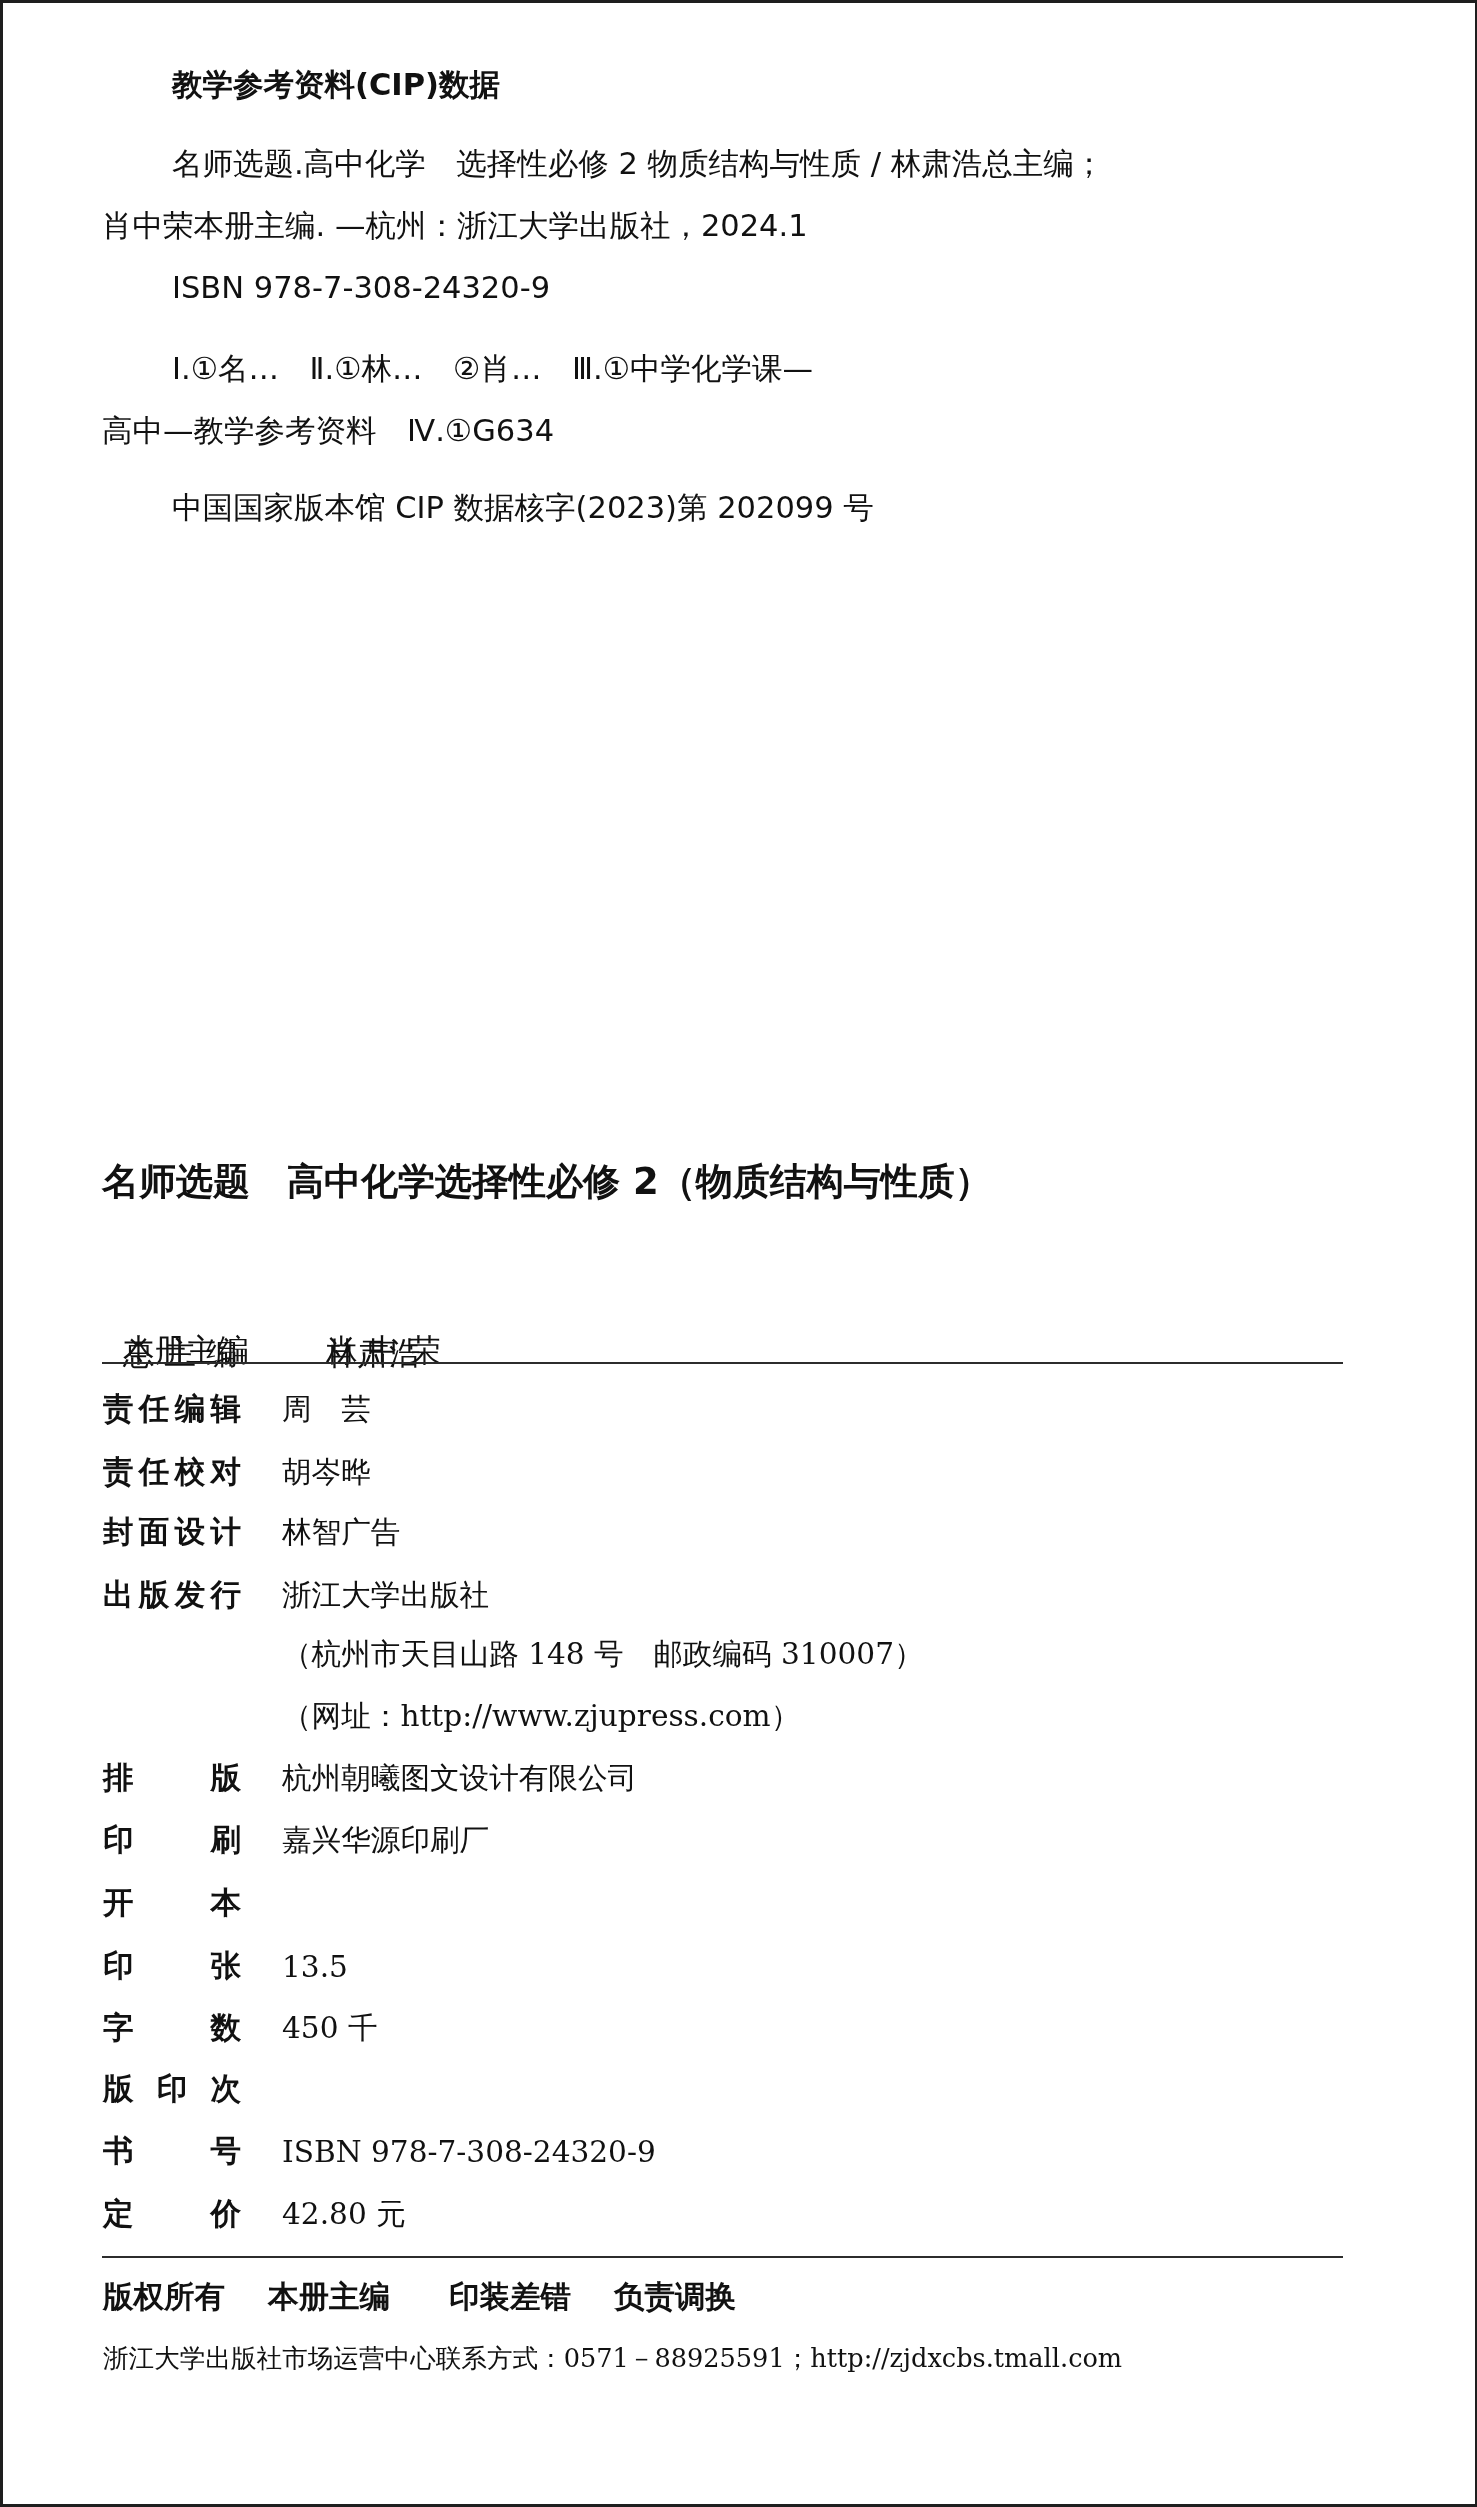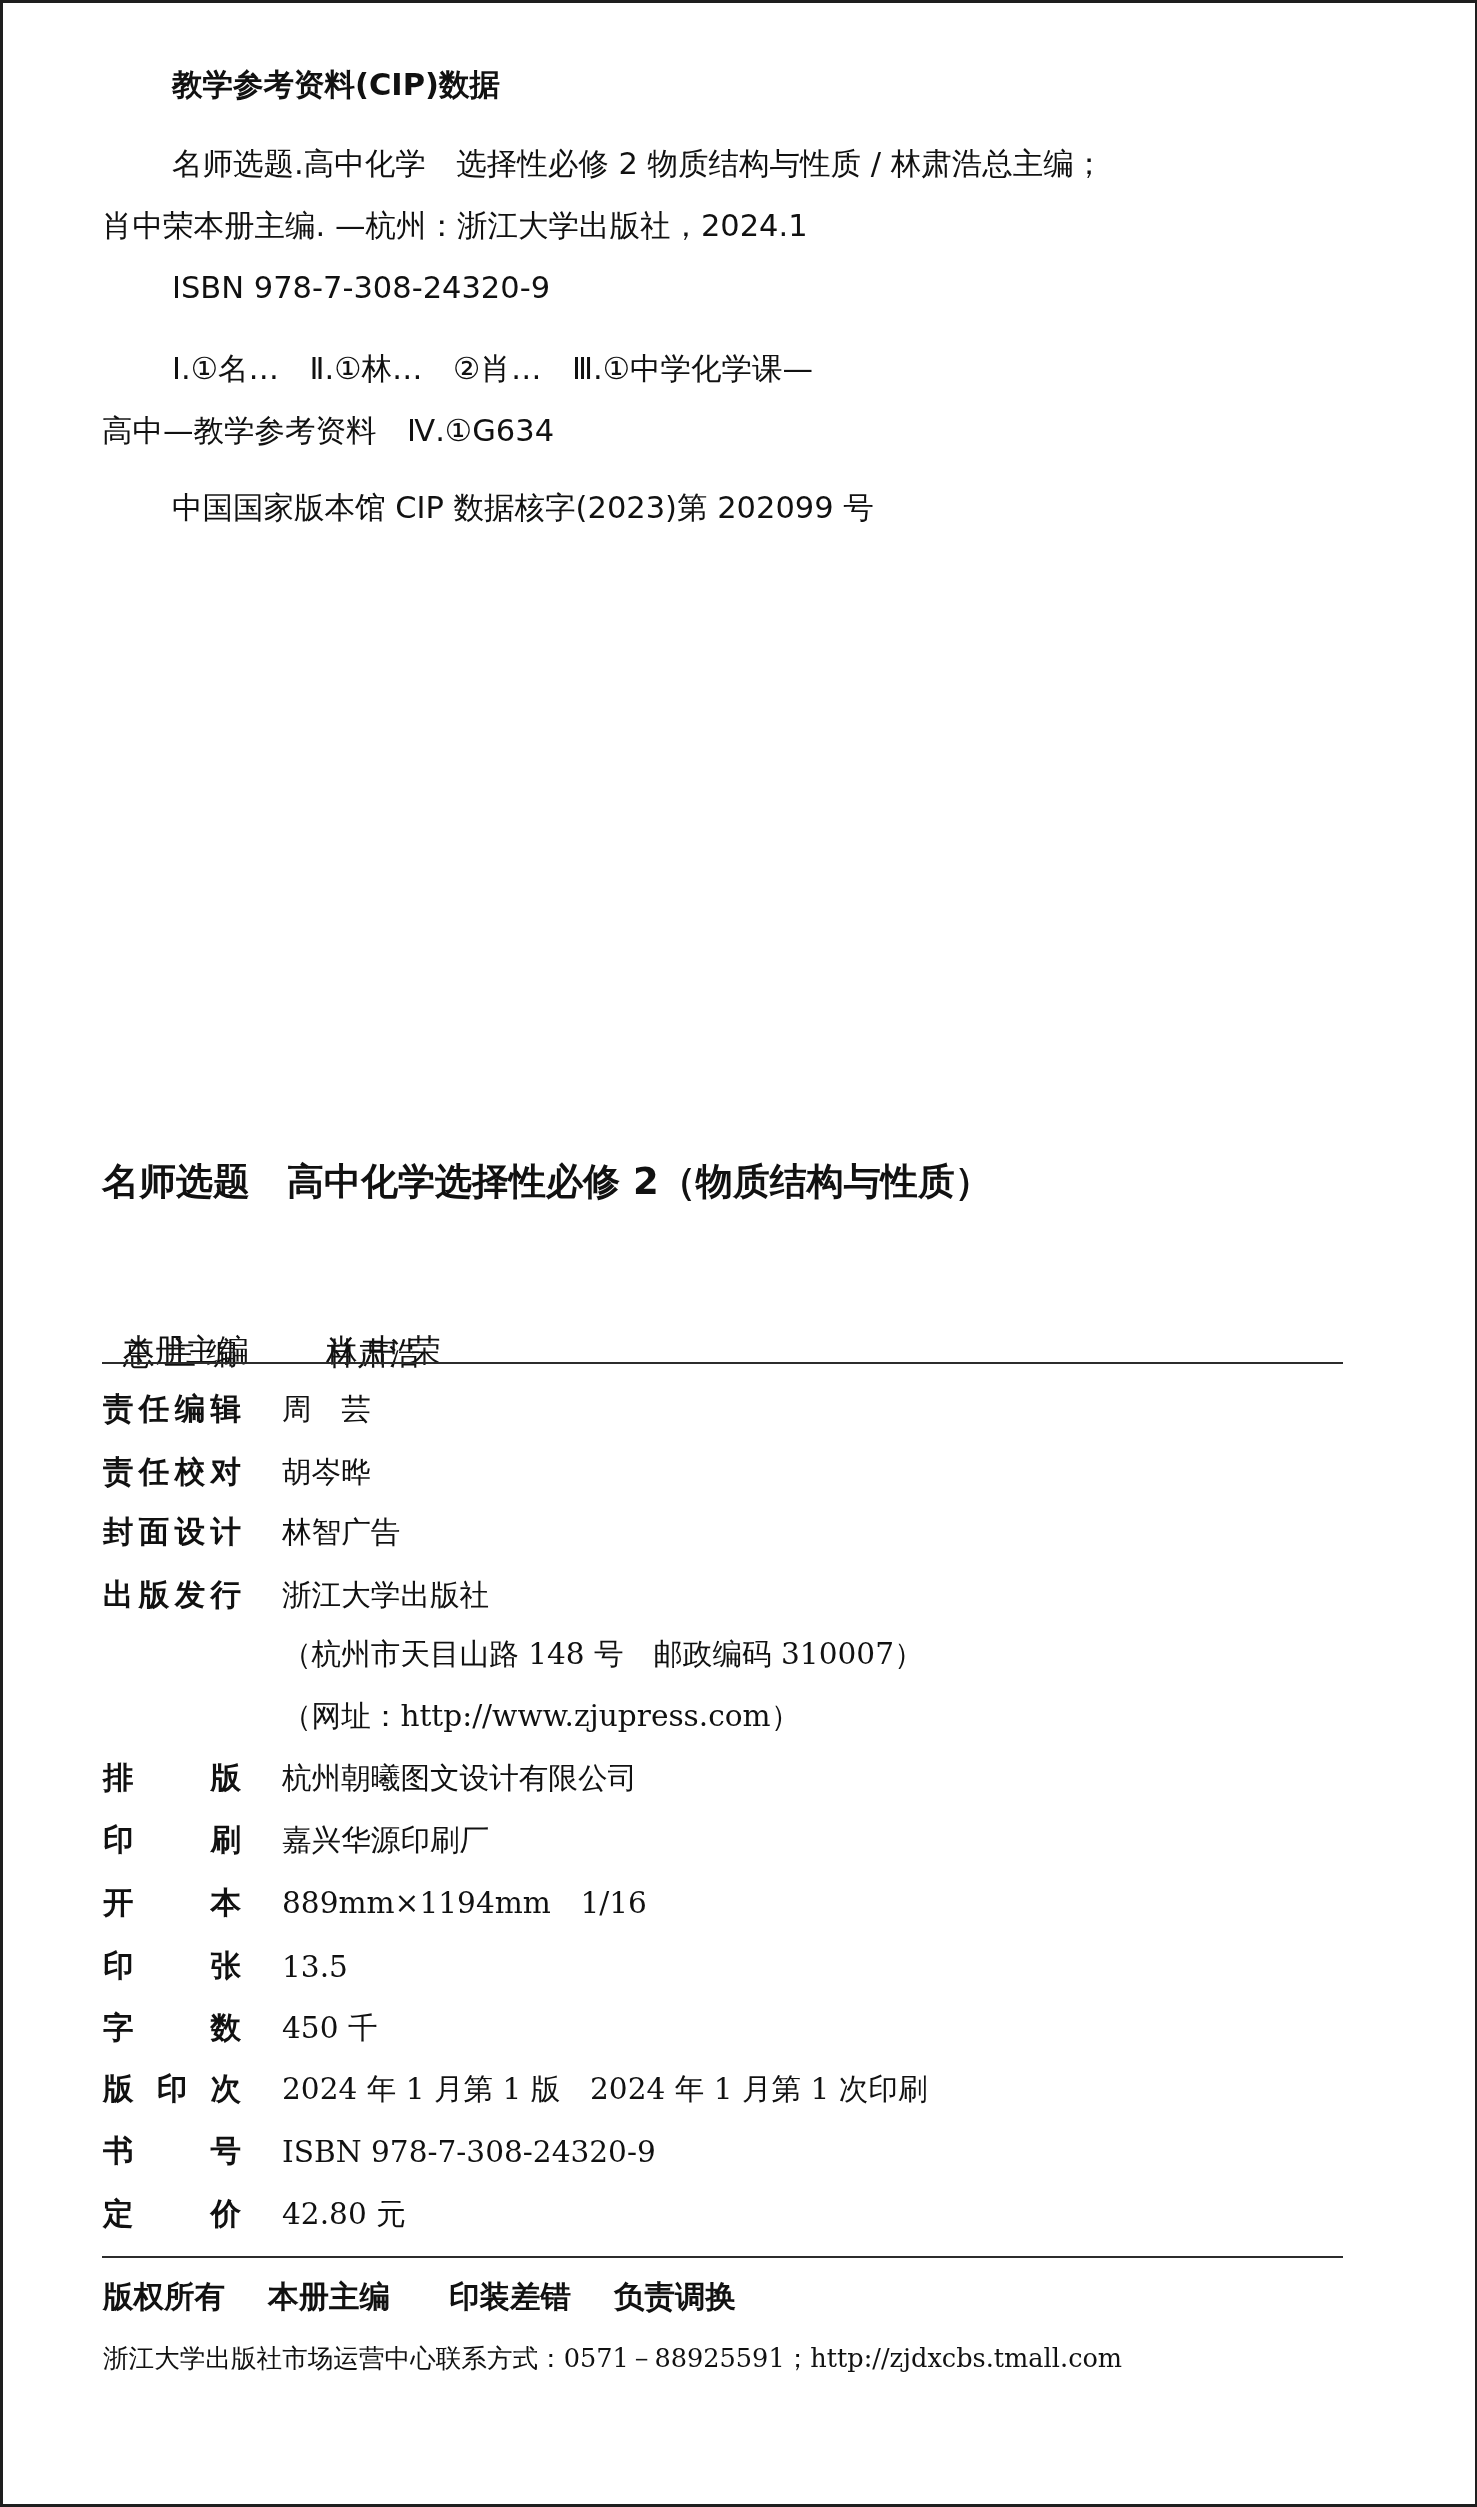--- a/index.html
+++ b/index.html
@@ -127,21 +127,20 @@
         <span>印</span>
         <span>刷</span>
       </div>
       <div class="val">嘉兴华源印刷厂</div>
     </div>
     <div class="info-row" style="top: 1881px;">
       <div class="lbl">
         <span>开</span>
         <span>本</span>
       </div>
-      <div class="val">889mm×1194mm　1/16</div>
     </div>
     <div class="info-row" style="top: 1944px;">
       <div class="lbl">
         <span>印</span>
         <span>张</span>
       </div>
       <div class="val">13.5</div>
     </div>
     <div class="info-row" style="top: 2006px;">
       <div class="lbl">
@@ -149,21 +148,20 @@
         <span>数</span>
       </div>
       <div class="val">450 千</div>
     </div>
     <div class="info-row" style="top: 2067px;">
       <div class="lbl">
         <span>版</span>
         <span>印</span>
         <span>次</span>
       </div>
-      <div class="val">2024 年 1 月第 1 版　2024 年 1 月第 1 次印刷</div>
     </div>
     <div class="info-row" style="top: 2129px;">
       <div class="lbl">
         <span>书</span>
         <span>号</span>
       </div>
       <div class="val">ISBN 978-7-308-24320-9</div>
     </div>
     <div class="info-row" style="top: 2192px;">
       <div class="lbl">

